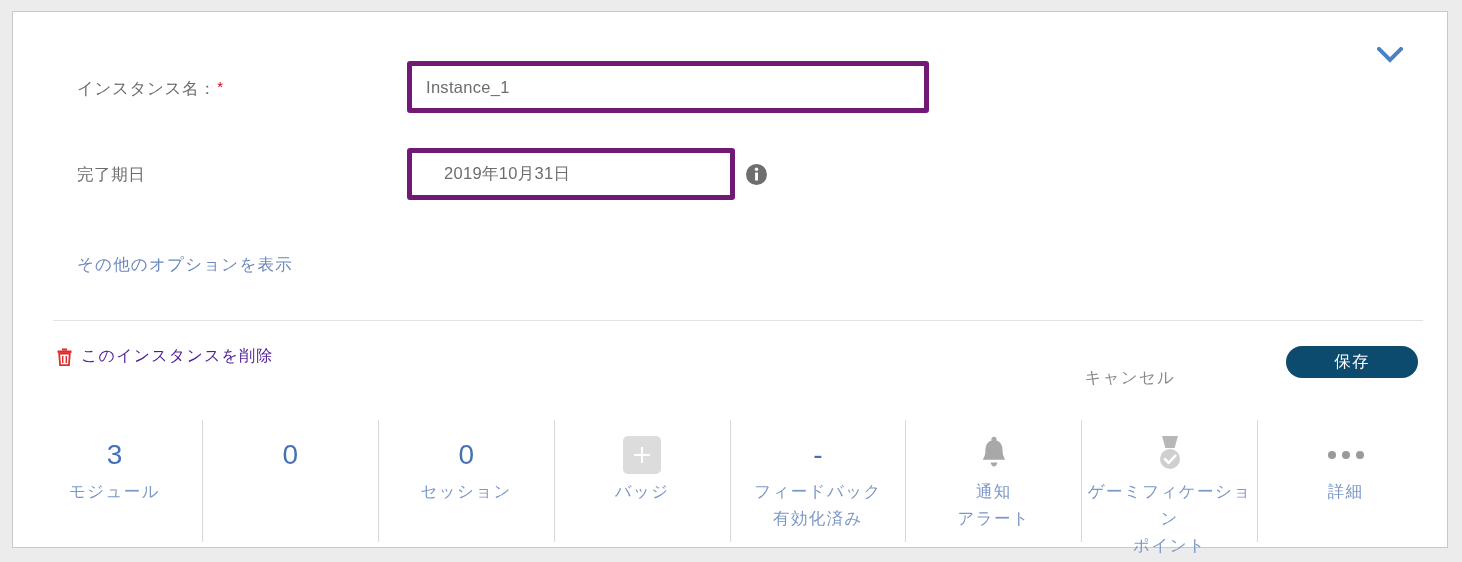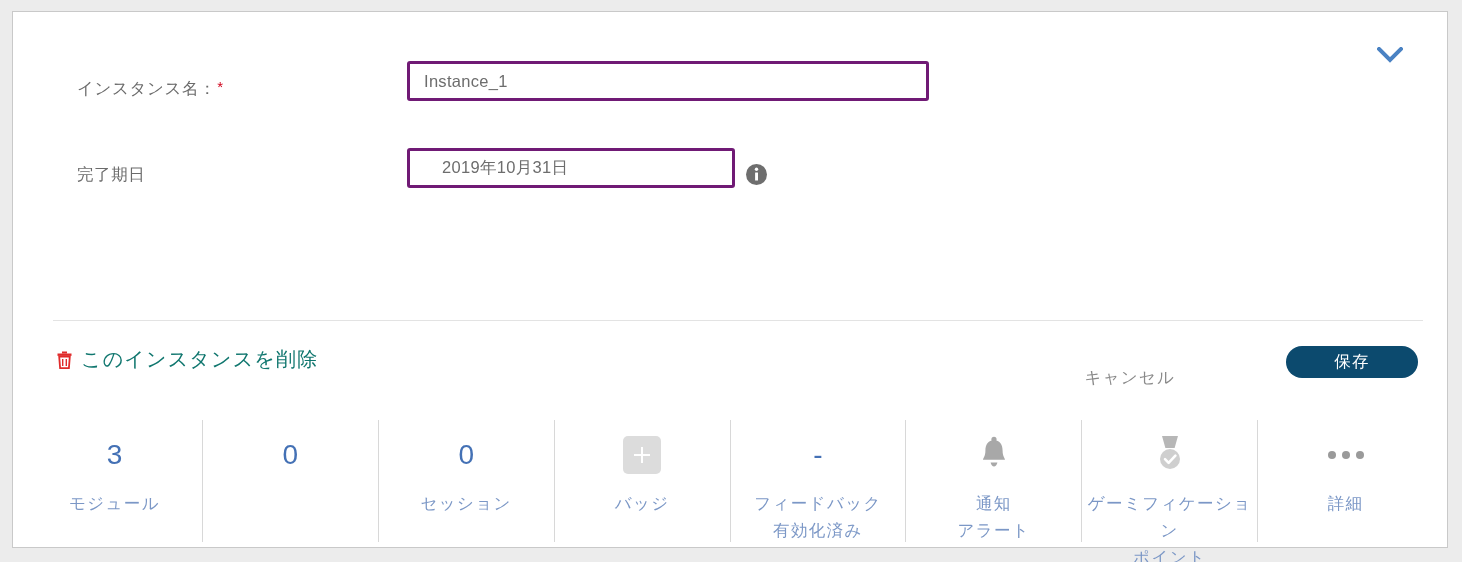--- a/index.html
+++ b/index.html
@@ -68,23 +68,23 @@
     color: #d0021b;
     font-size: 15px;
     vertical-align: 2px;
     margin-left: 1px;
   }
 
   .field-input {
     position: absolute;
     left: 394px;
     top: 0;
-    height: 40px;
+    height: 52px;
     box-sizing: border-box;
-    border: 3px solid #701a75;
+    border: 5px solid #701a75;
     border-radius: 3px;
     background: #fff;
     padding: 0 14px;
     font-size: 16.5px;
     color: #6d6d6d;
     font-family: "Liberation Sans", "DejaVu Sans", sans-serif;
     letter-spacing: 0.3px;
     outline: none;
   }
   .input-name { width: 522px; }
@@ -130,22 +130,22 @@
     align-items: center;
     cursor: pointer;
   }
   .trash-icon {
     width: 15px;
     height: 18px;
     margin-right: 9px;
     display: block;
   }
   .delete-label {
-    font-size: 20px;
-    color: #0f766e;
+    font-size: 16px;
+    color: #4c1d95;
     letter-spacing: 1.2px;
     white-space: nowrap;
   }
 
   .cancel-button {
     position: absolute;
     right: 272px;
     top: 355px;
     font-size: 16.5px;
     color: #8a8a8a;
@@ -204,21 +204,21 @@
     height: 38px;
     font-weight: 400;
   }
   .stat-icon {
     height: 38px;
     display: flex;
     align-items: center;
     justify-content: center;
   }
   .stat-label {
-    margin-top: 16px;
+    margin-top: 4px;
     font-size: 16.5px;
     color: #7b97c6;
     letter-spacing: 1.4px;
     text-align: center;
     line-height: 27px;
     white-space: pre-line;
   }
 
   
   .plus-square {
@@ -278,20 +278,21 @@
       <input class="field-input input-date" type="text" value="2019年10月31日" style="">
       <span class="info-icon">
         <svg width="21" height="21" viewBox="0 0 21 21">
           <circle cx="10.5" cy="10.5" r="10.5" fill="#6e6e6e"></circle>
           <circle cx="10.5" cy="5.3" r="1.7" fill="#ffffff"></circle>
           <rect x="9.1" y="8.4" width="2.9" height="8.2" rx="0.4" fill="#ffffff"></rect>
         </svg>
       </span>
     </div>
 
+    <div class="more-options">その他のオプションを表示</div>
 
     <div class="hr"></div>
 
     <div class="delete-row">
       <span class="trash-icon">
         <svg width="15" height="18" viewBox="0 0 15 18">
           <rect x="5" y="0.5" width="5" height="2" fill="#e02b2b"></rect>
           <rect x="0.5" y="2.5" width="14" height="2.4" fill="#e02b2b"></rect>
           <path d="M2.2 5.6 h10.6 l-0.9 11.6 h-8.8 z" fill="none" stroke="#e02b2b" stroke-width="1.8"></path>
           <rect x="5" y="8" width="1.4" height="7" fill="#e02b2b"></rect>

